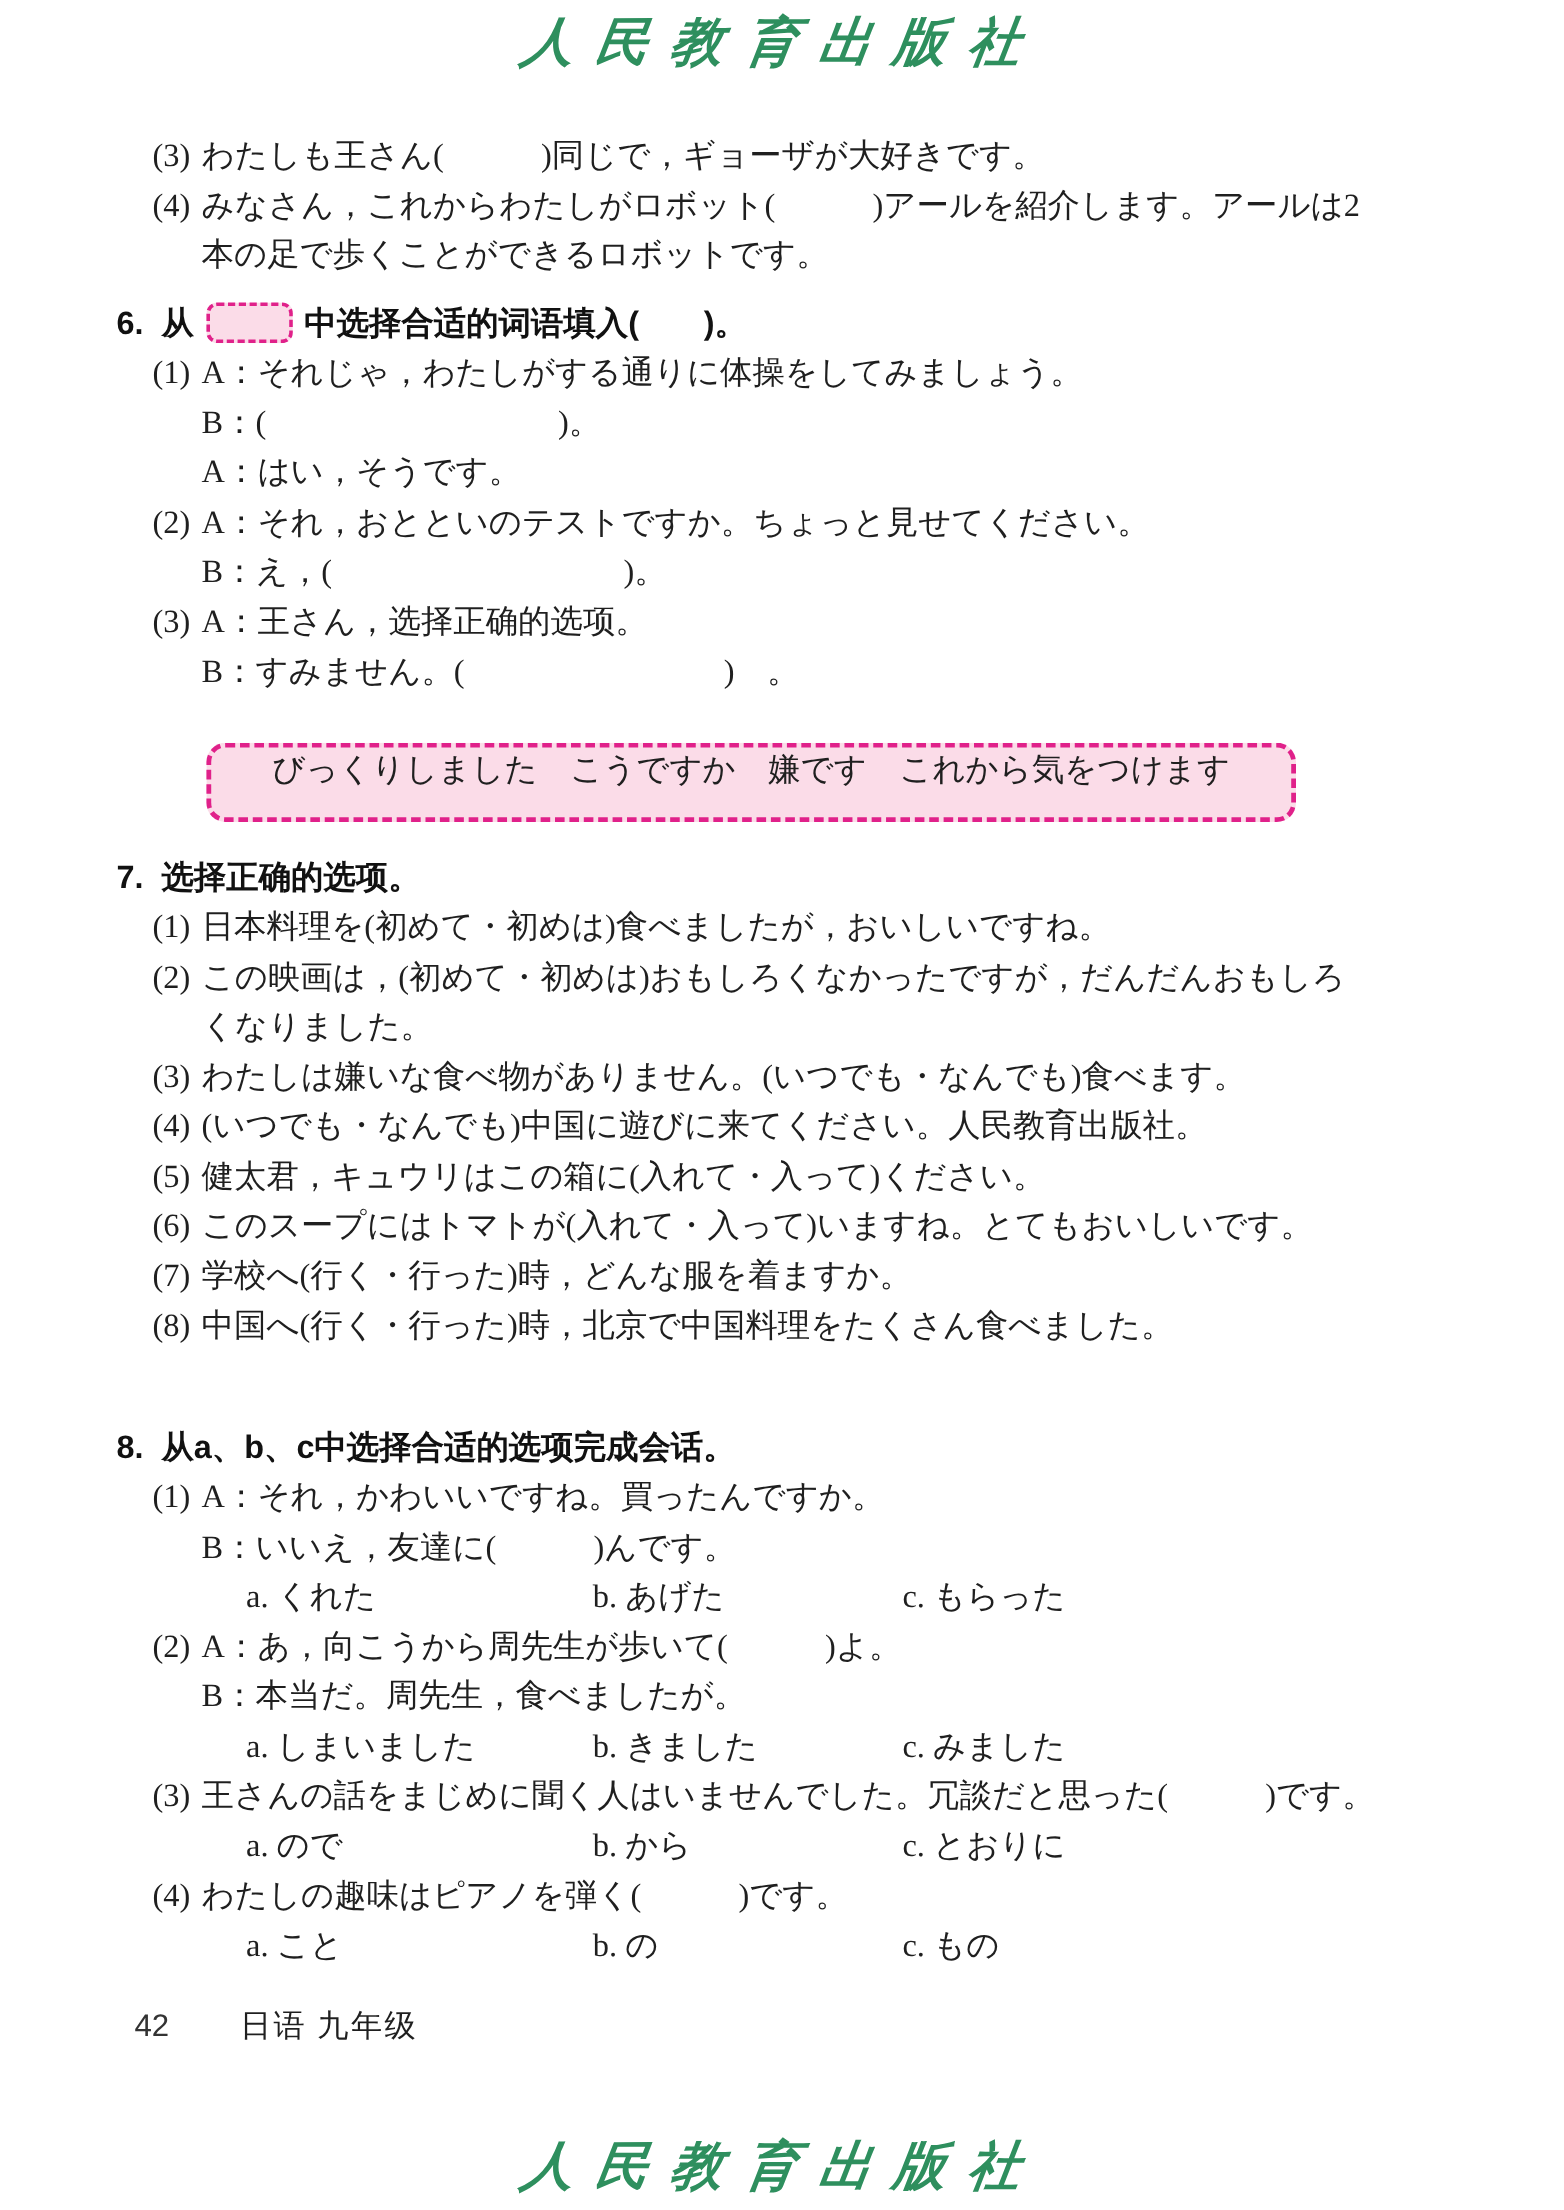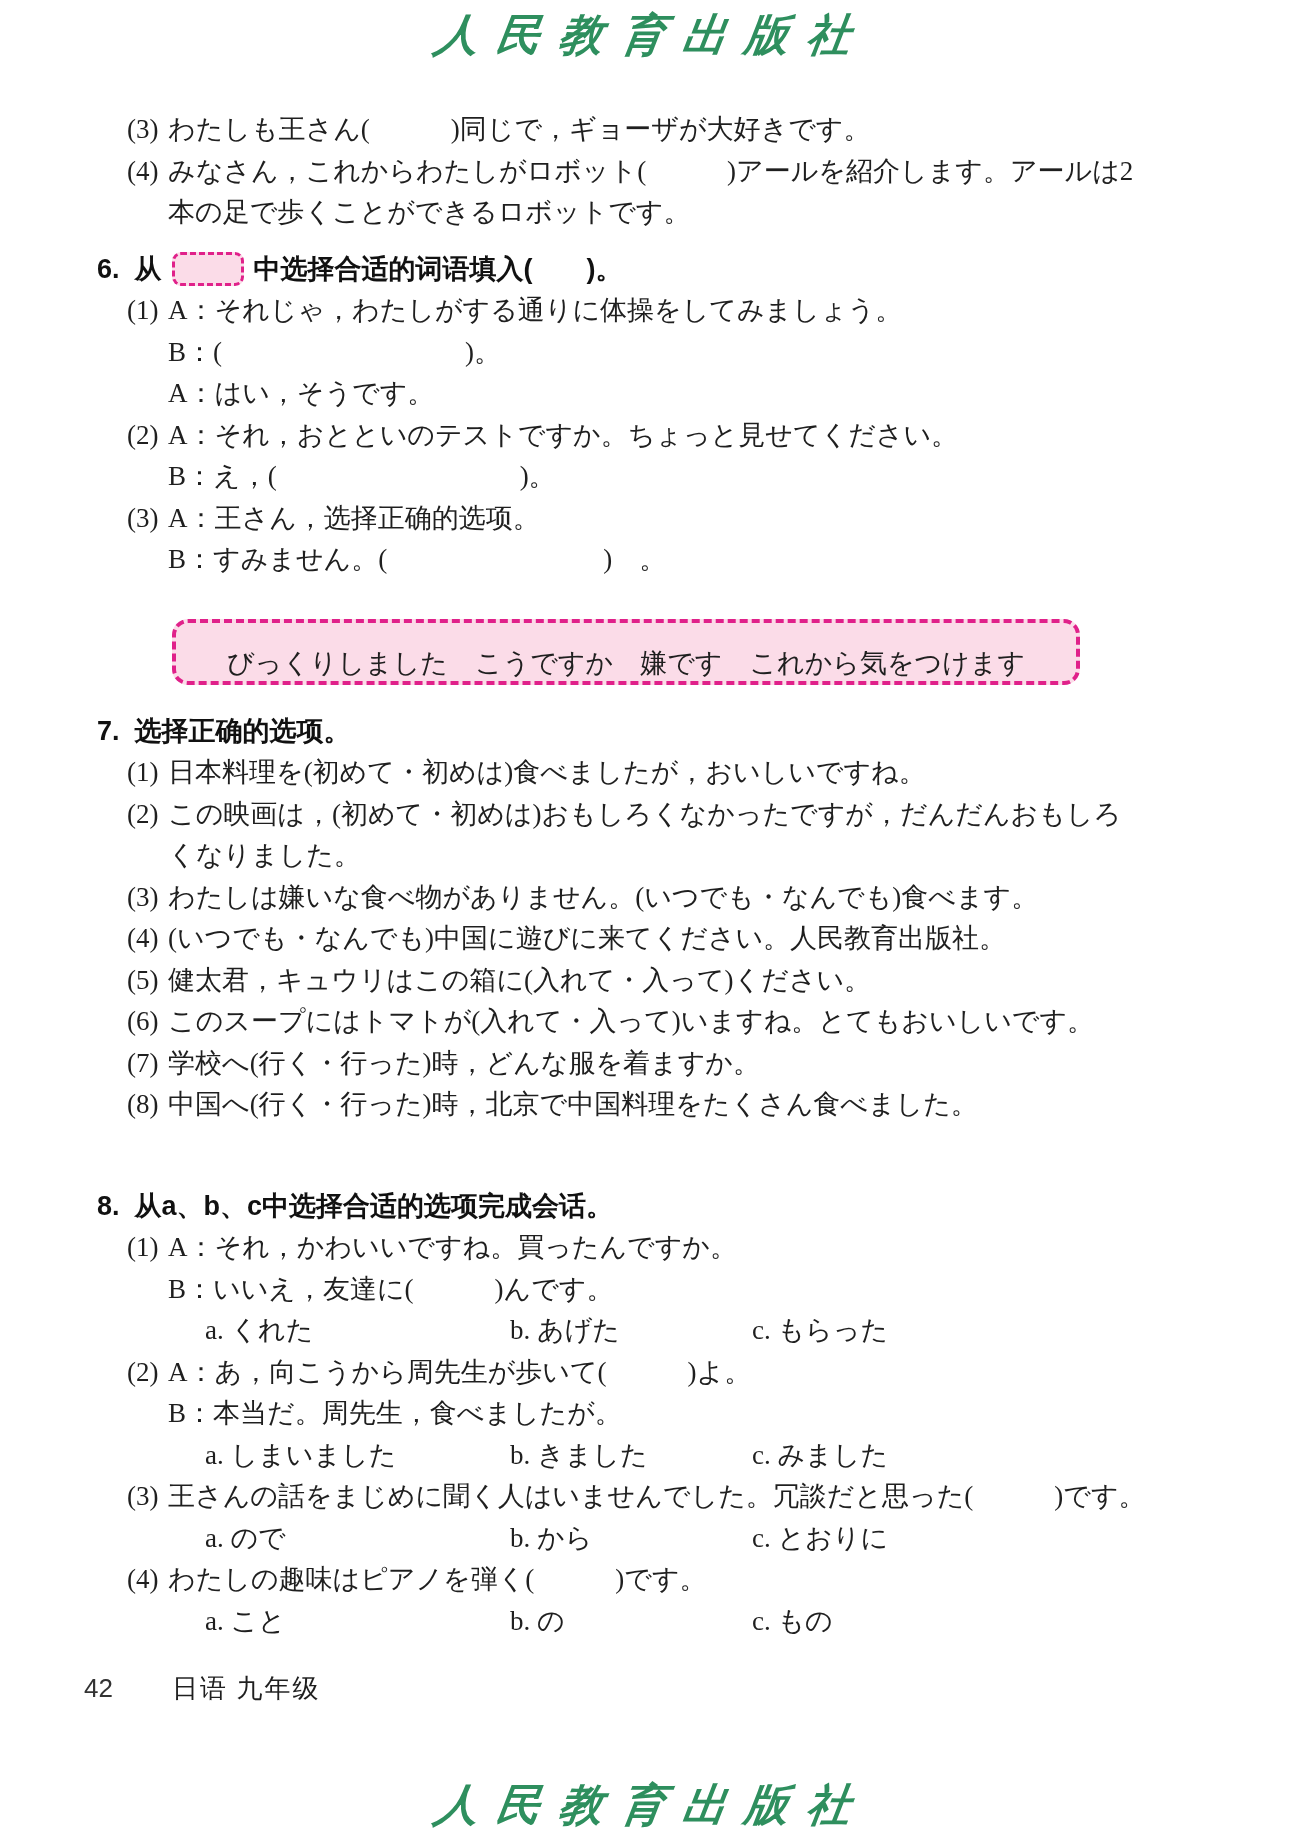--- a/index.html
+++ b/index.html
@@ -60,39 +60,39 @@
   }
 
   
   .bank {
     box-sizing:border-box;
     margin:38px 0 0 172px;
     width:908px; height:66px;
     border:4px dashed #e0218a;
     border-radius:16px;
     background:#fbdce8;
-    display:flex; align-items:flex-end; justify-content:center;
+    display:flex; align-items:flex-start; justify-content:center;
     color:#1f1f1f;
   }
 
   
   .opts { position:relative; line-height:41.5px; height:41.5px;padding-left:28px; }
   .opt-a { position:absolute; left:205px; }
-  .opt-b { position:absolute; left:510px; }
+  .opt-b { position:absolute; left:494px; }
   .opt-c { position:absolute; left:752px; }
 
   
   #intro { padding-top:109px; }
   #ex6-heading { margin-top:15px; }
   #ex7-heading { margin-top:26px; }
   #ex8-heading { margin-top:60px; }
 
   .footer-line {
     margin-top:26px;
-    padding-left:84px;
+    padding-left:112px;
     line-height:41.5px;
     display:flex; align-items:baseline; gap:28px;
     font-size:26px;
   }
   .footer-line .pnum { font-family:"Liberation Sans","DejaVu Sans",sans-serif; color:#333; }
   .footer-line .btitle { letter-spacing:2px;margin-left:31px; }
 </style>
 </head>
 <body>
 

